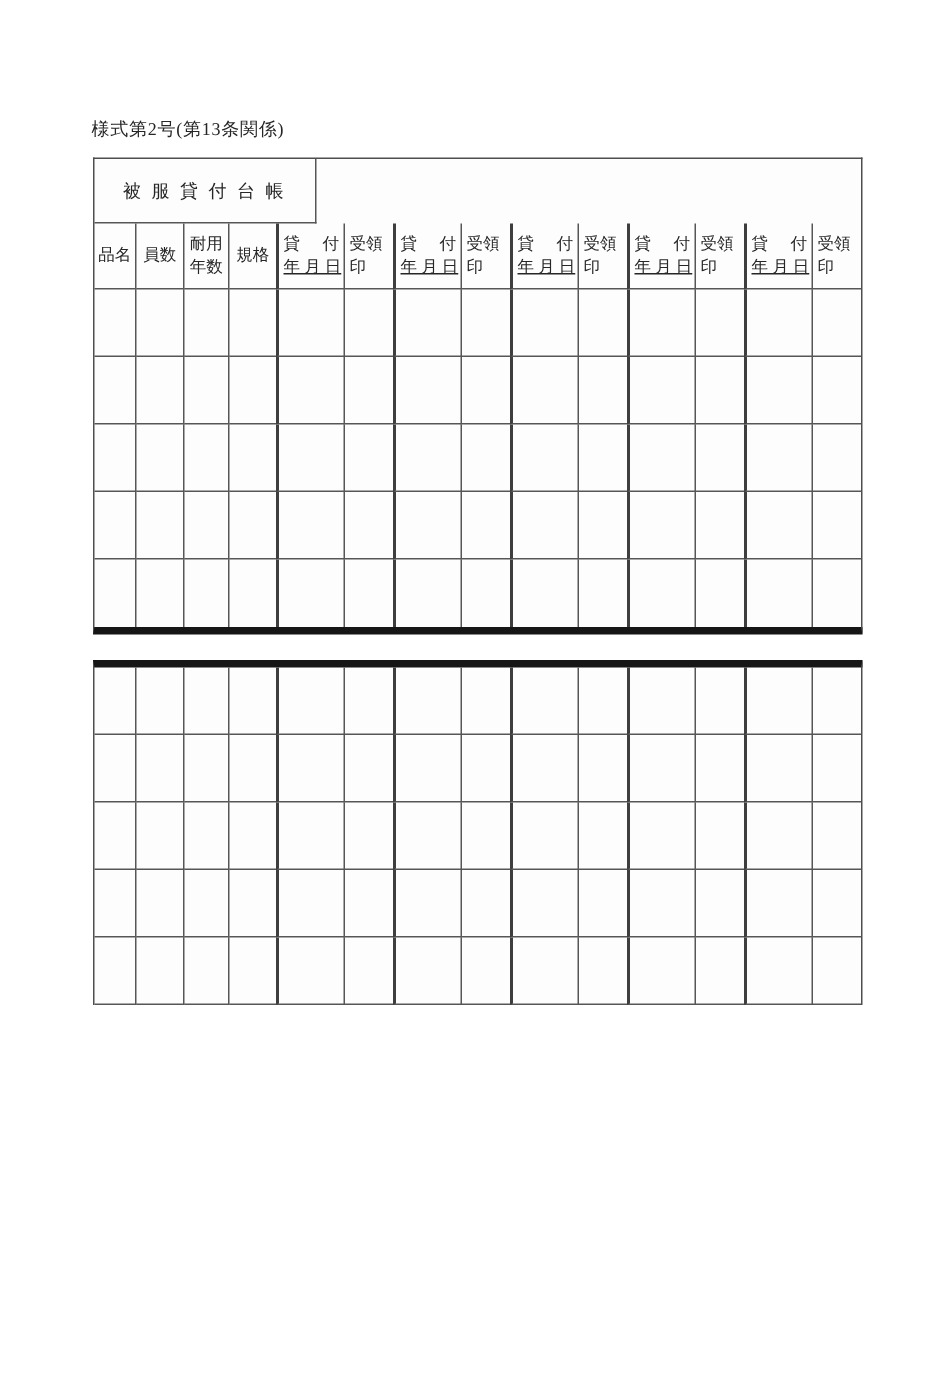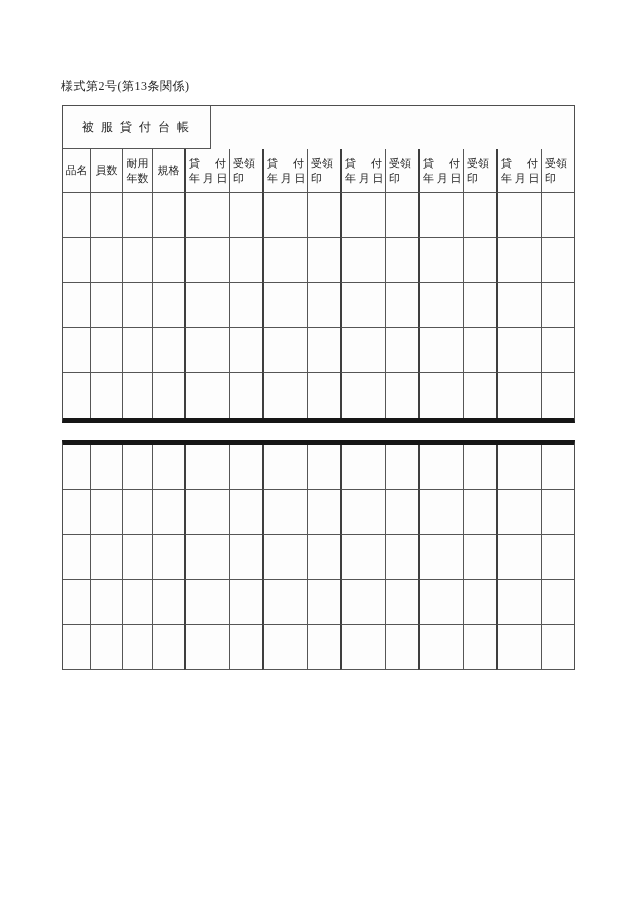--- a/index.html
+++ b/index.html
@@ -30,21 +30,21 @@
   .h1.mid { display: flex; align-items: center; justify-content: center; letter-spacing: 2px; }
   .h1.topleft { padding: 5px 0 0 6px; }
   .h1.topcenter { padding-top: 5px; text-align: center; }
 
   
   .h2row { height: 44px; }
   .h2 { font-size: 11px; line-height: 15px; display: flex; flex-direction: column; justify-content: center; }
   .h2.ctr { align-items: center; text-align: center; }
   .h2.loan { padding: 0 3px; }
   .h2.loan .l1 { display: flex; justify-content: space-between; }
-  .h2.loan .l2 { white-space: nowrap; }
+  .h2.loan .l2 { white-space: nowrap; text-decoration: underline; }
   .h2.rcpt { padding-left: 3px; }
 
   .brow { height: 45px; }
 
   .remarks-row { height: 96px; }
   .remarks-label {
     flex: 0 0 28px;
     display: flex; flex-direction: column; justify-content: space-between; align-items: center;
     padding: 10px 0 12px 0; font-size: 12px;
     border-right: 1px solid #565656;

